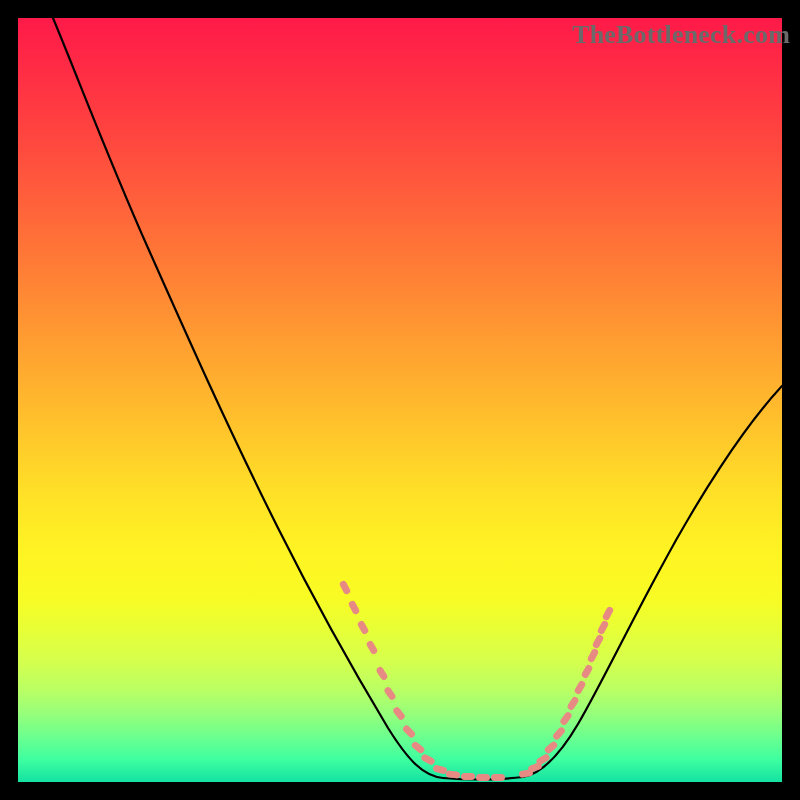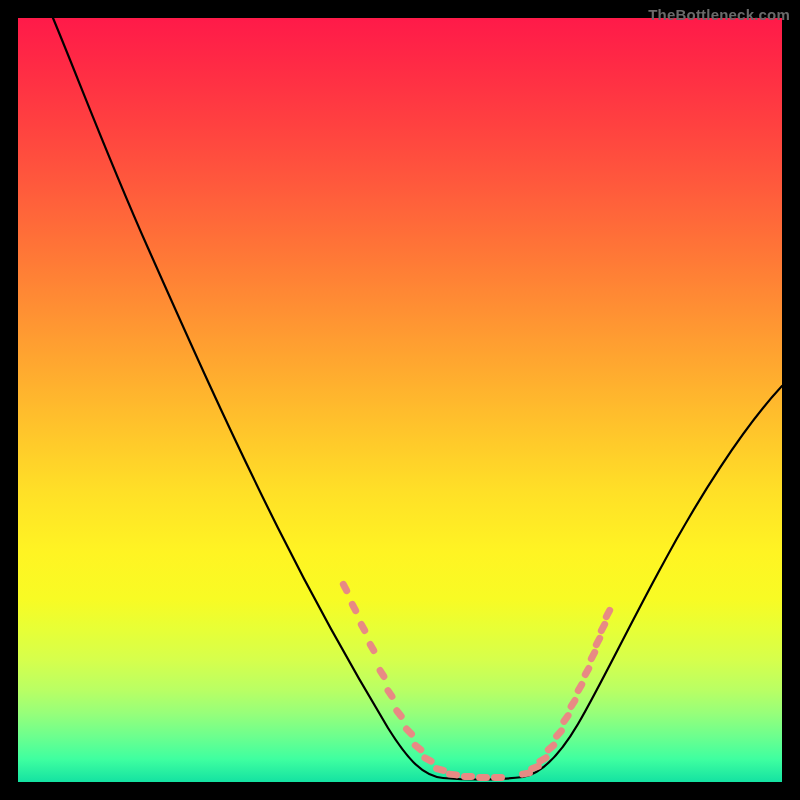--- a/index.html
+++ b/index.html
@@ -46,24 +46,24 @@
       #d6ff4c 84%,
       #b9ff64 88%,
       #97ff7a 91%,
       #6dff8e 94%,
       #3fffa0 97%,
       #14e2a2 100%
     );
   }
   .watermark {
     position: absolute;
-    top: 6px;
+    top: 20px;
     right: 10px;
-    font-family: Liberation Sans, sans-serif;
-    font-size: 15px;
+    font-family: Liberation Serif, serif;
+    font-size: 26px;
     font-weight: 600;
     color: #6a6a6a;
     letter-spacing: 0.2px;
     user-select: none;
   }
   svg.curve {
     position: absolute;
     inset: 0;
   }
   .curve path {

